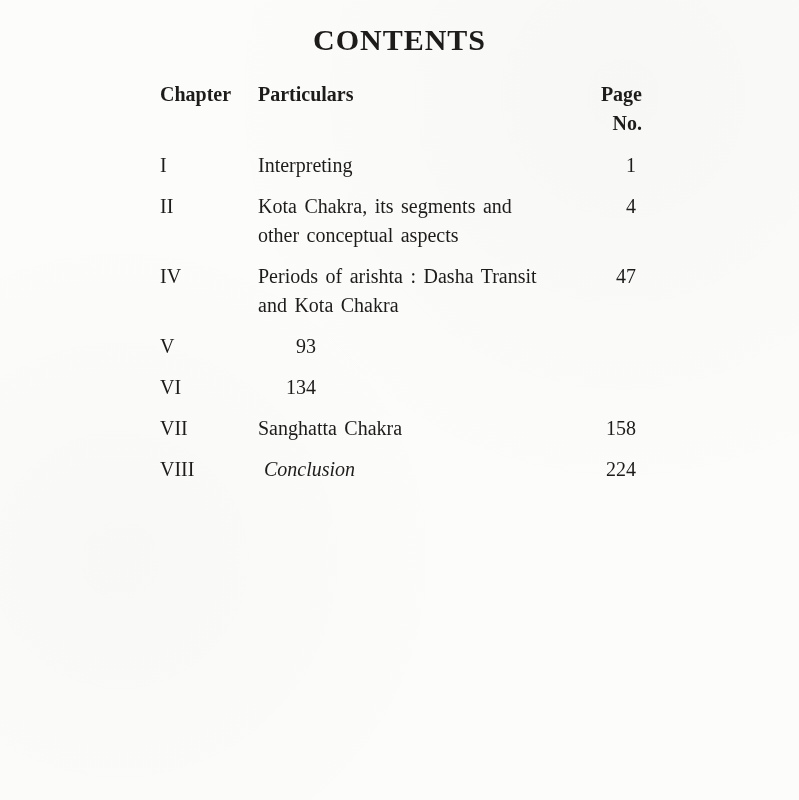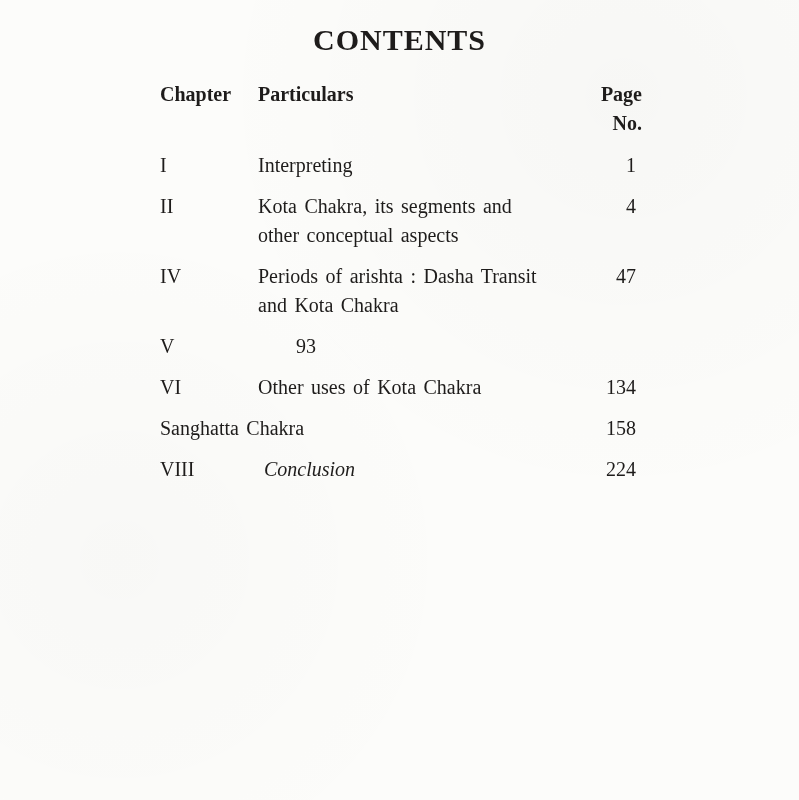--- a/index.html
+++ b/index.html
@@ -98,25 +98,25 @@
       <span class="col-pg">47</span>
     </div>
 
     <div class="row">
       <span class="col-ch">V</span>
       <span class="col-pg">93</span>
     </div>
 
     <div class="row">
       <span class="col-ch">VI</span>
-      <span class="col-ti">Other uses of Kota Chakra</span>
       <span class="col-pg">134</span>
     </div>
 
     <div class="row">
+      <span class="col-ch">VII</span>
       <span class="col-ti">Sanghatta Chakra</span>
       <span class="col-pg">158</span>
     </div>
 
     <div class="row">
       <span class="col-ch">VIII</span>
       <span class="col-ti">Conclusion</span>
       <span class="col-pg">224</span>
     </div>
   </div>

